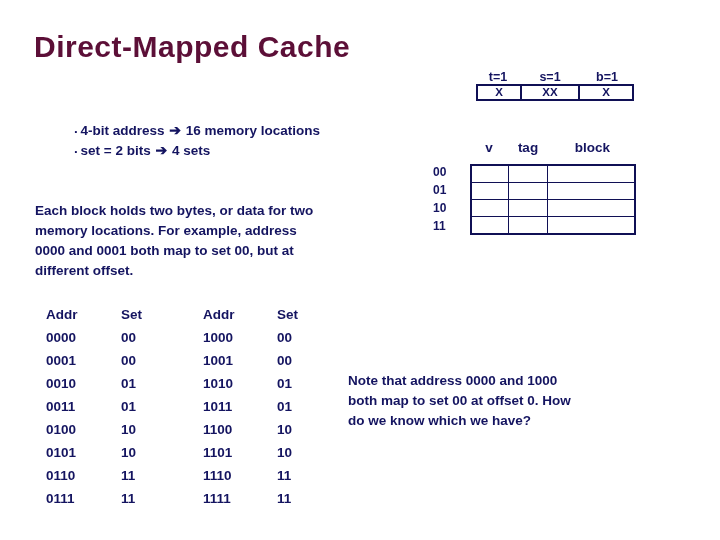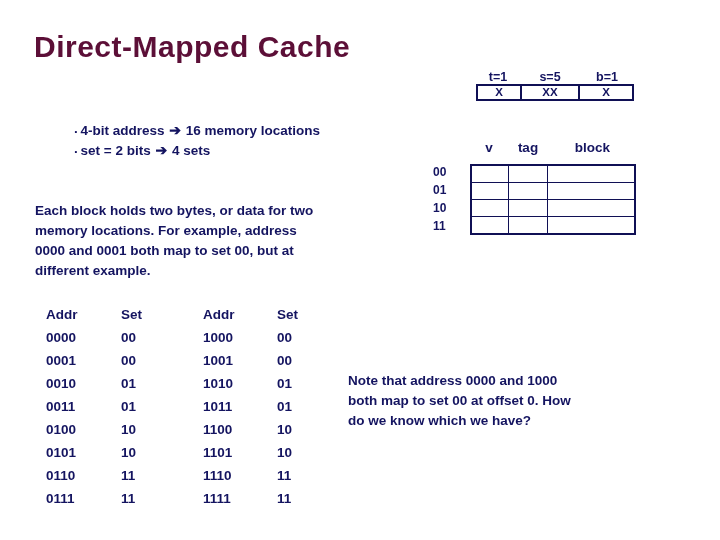--- a/index.html
+++ b/index.html
@@ -210,27 +210,27 @@
     </li>
     <li class="body-text">
       <span class="bullet-dot">·</span><span>set = 2 bits </span><span class="arrow">➔</span><span> 4 sets</span>
     </li>
   </ul>
 
   <div id="paragraph" class="body-text">
     <div>Each block holds two bytes, or data for two</div>
     <div>memory locations. For example, address</div>
     <div>0000 and 0001 both map to set 00, but at</div>
-    <div>different example.</div>
+    <div>different offset.</div>
   </div>
 
   <div id="addr-format">
     <div id="addr-format-labels">
       <span class="fmt-lbl-t">t=1</span>
-      <span class="fmt-lbl-s">s=5</span>
+      <span class="fmt-lbl-s">s=1</span>
       <span class="fmt-lbl-b">b=1</span>
     </div>
     <div id="addr-format-box">
       <div class="cell fmt-cell-t">X</div>
       <div class="cell fmt-cell-s">XX</div>
       <div class="cell fmt-cell-b">X</div>
     </div>
   </div>
 
   <div id="cache-headers">

